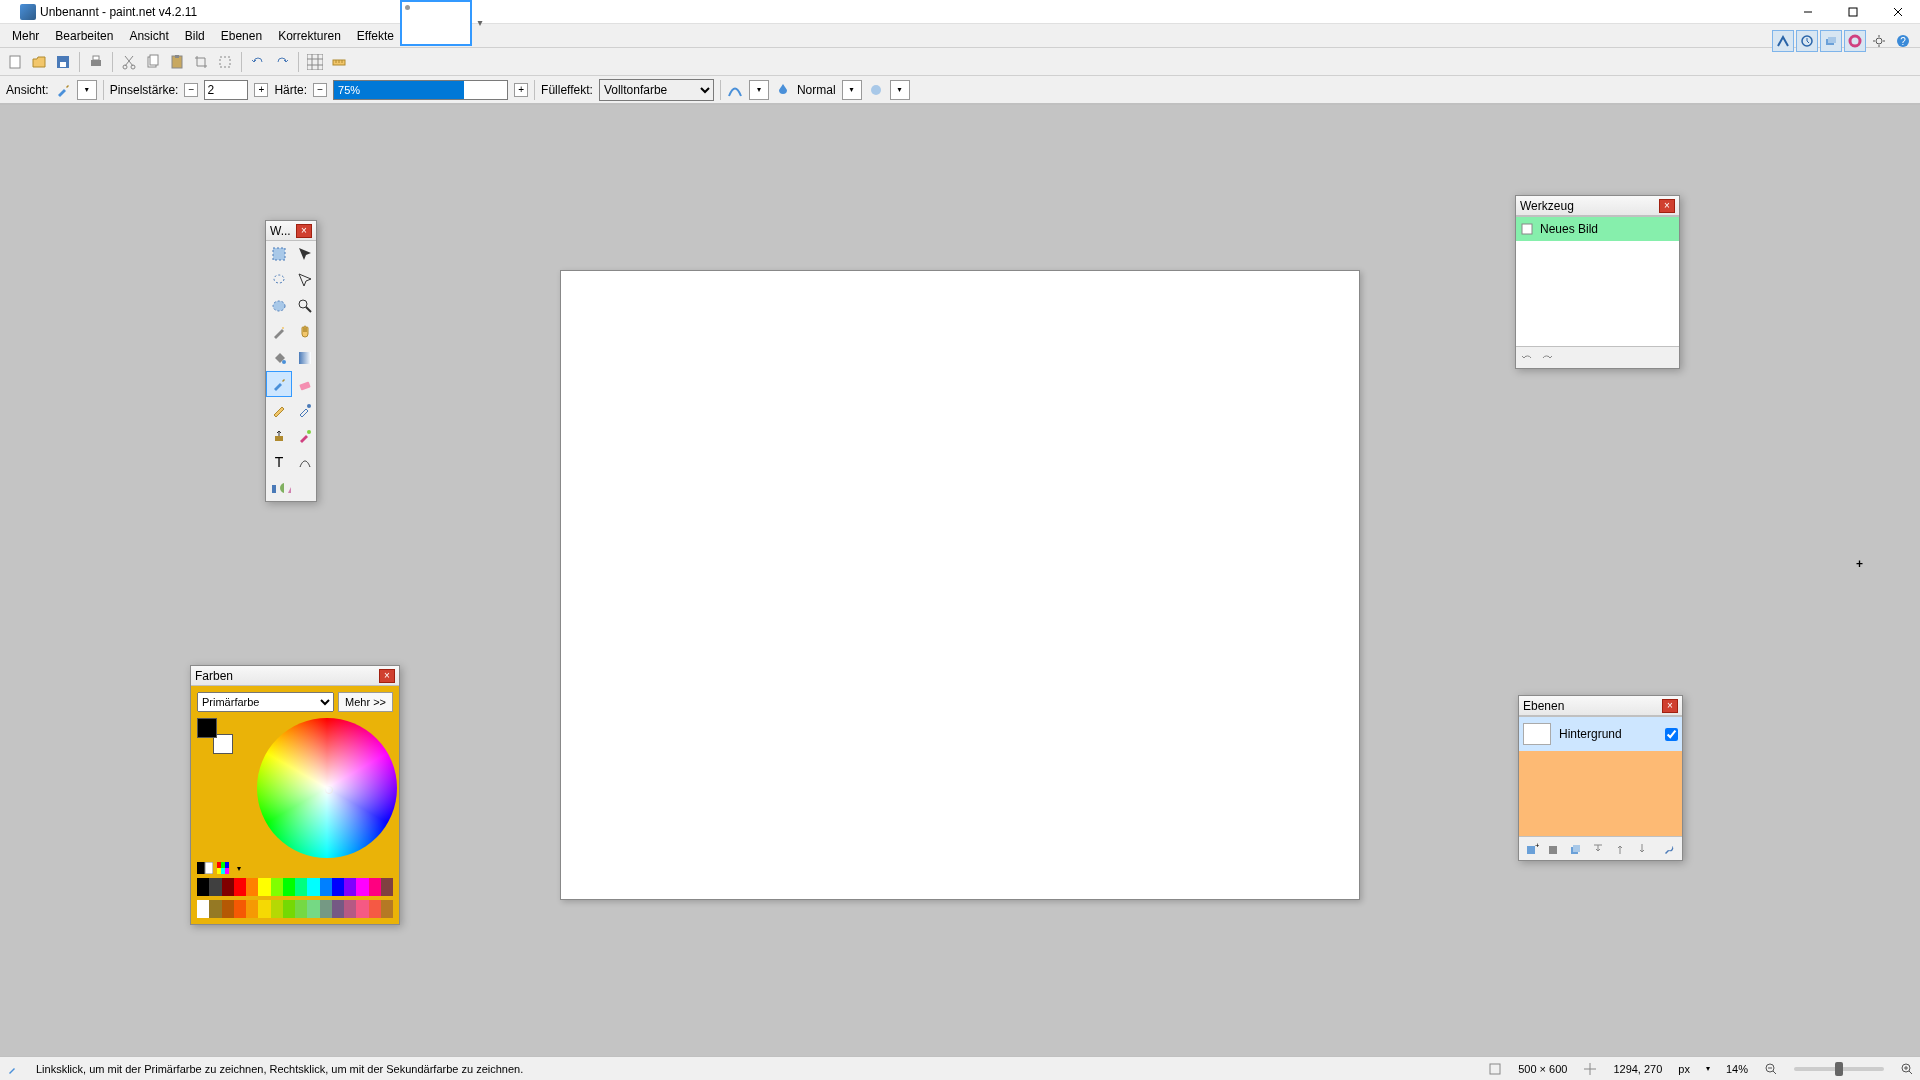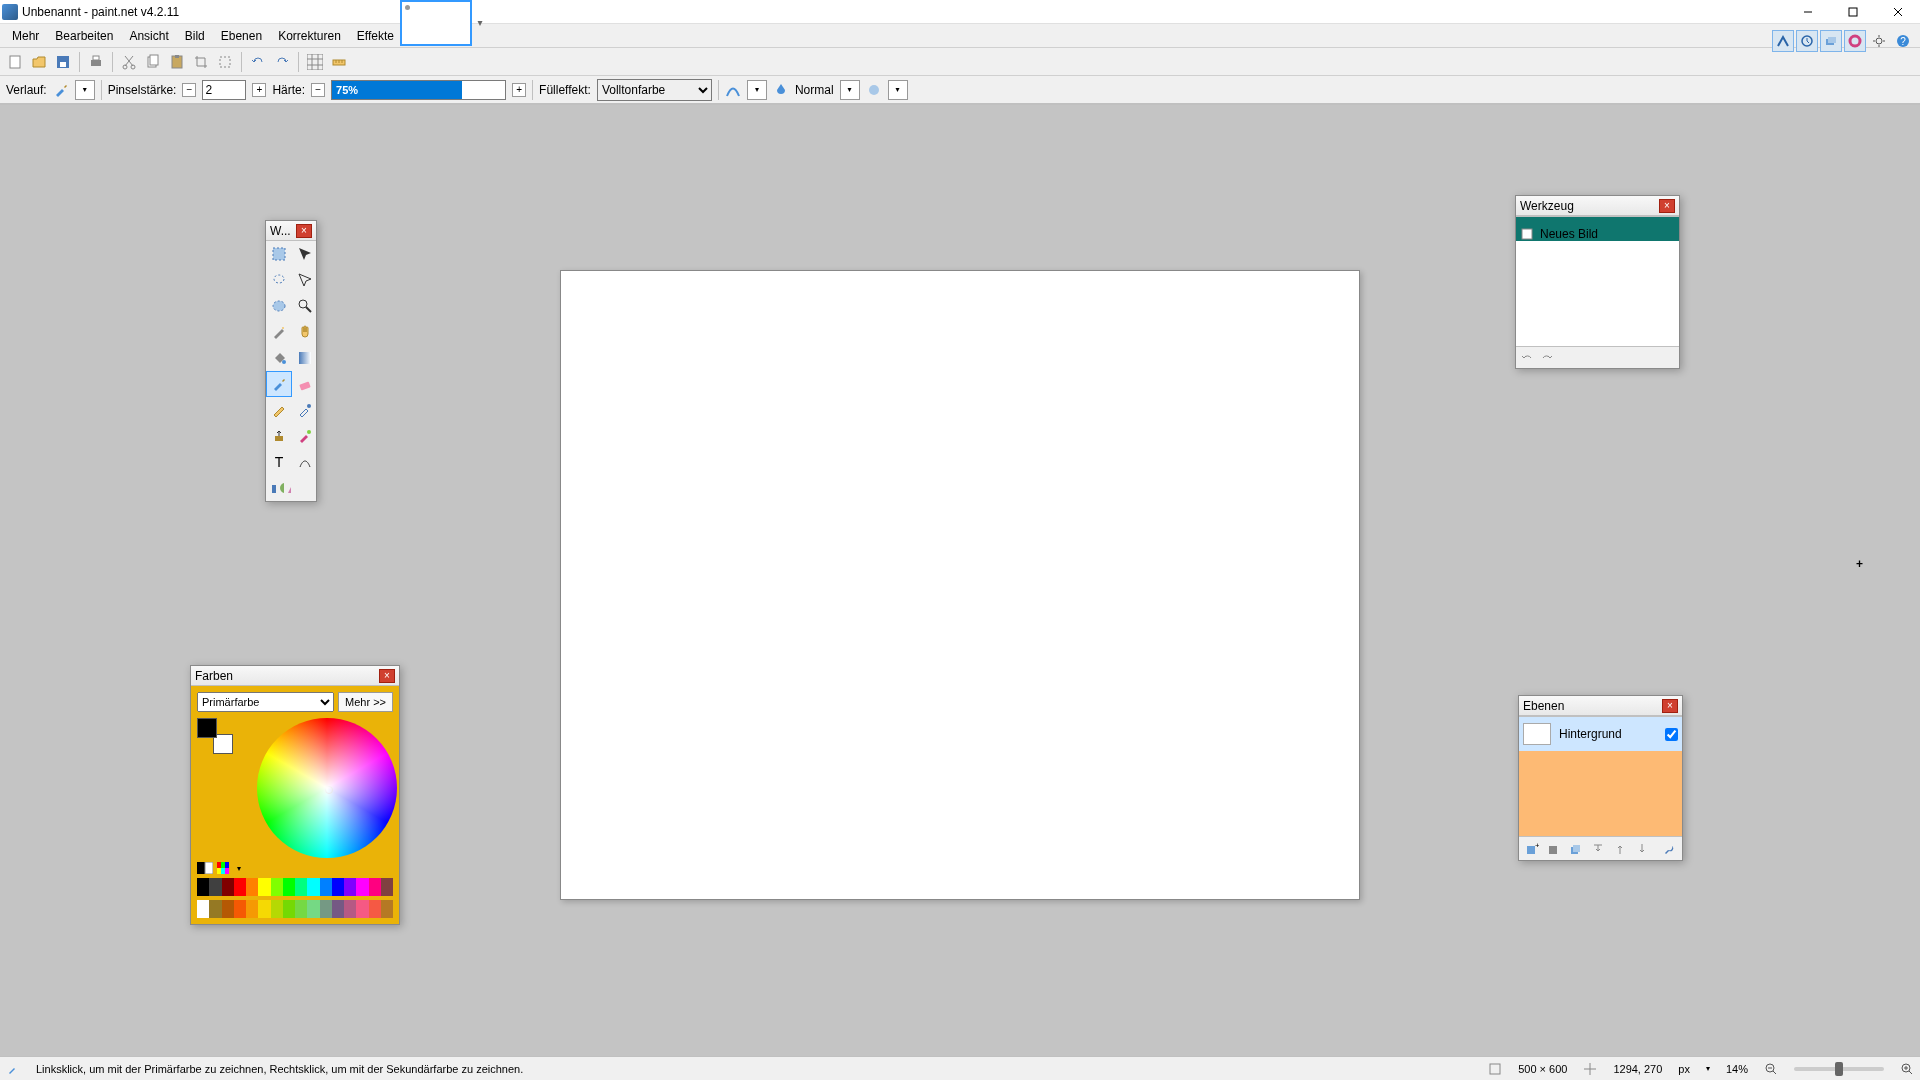--- a/index.html
+++ b/index.html
@@ -1,19 +1,19 @@
 <!DOCTYPE html>
 <html><head>
 <meta charset="utf-8">
 <style>
 * { margin: 0; padding: 0; box-sizing: border-box; font-family: "Segoe UI", Tahoma, sans-serif; }
 body { width: 1920px; height: 1080px; overflow: hidden; background: #c0c0c0; position: relative; }
 
 
-.titlebar { height: 24px; background: #fff; display: flex; align-items: center; padding-left: 2px; border-bottom: 1px solid #e0e0e0; }
+.titlebar { height: 24px; background: #fff; display: flex; align-items: center; padding-left: 20px; border-bottom: 1px solid #e0e0e0; }
 .titlebar .app-icon { width: 16px; height: 16px; background: linear-gradient(135deg,#4a90d9,#2e5c8a); margin-right: 4px; border-radius: 2px; }
 .titlebar .title { font-size: 12px; color: #000; flex: 1; }
 .titlebar .win-controls { display: flex; }
 .titlebar .win-btn { width: 45px; height: 24px; display: flex; align-items: center; justify-content: center; font-size: 11px; cursor: pointer; }
 
 
 .menubar { height: 24px; background: #f0f0f0; display: flex; align-items: center; border-bottom: 1px solid #d0d0d0; padding-left: 4px; position: relative; }
 .menubar .menu-item { padding: 3px 8px; font-size: 12px; cursor: pointer; }
 .doc-thumb-area { display: flex; align-items: flex-start; position: absolute; left: 400px; top: 0; height: 48px; }
 .doc-thumb { width: 72px; height: 46px; background: #fff; border: 2px solid #3399ff; margin-top: -24px; position: relative; }
@@ -31,21 +31,21 @@
 .rightbar .rb-btn { width: 22px; height: 22px; border: 1px solid #7eb4ea; background: #d8e6f2; display:flex;align-items:center;justify-content:center; cursor:pointer; }
 .rightbar .rb-btn.plain { border: none; background: transparent; }
 
 
 .optbar { height: 28px; background: #f0f0f0; display: flex; align-items: center; padding: 0 6px; gap: 6px; font-size: 12px; border-bottom: 1px solid #c0c0c0; }
 .optbar .label { color: #000; }
 .optbar .stepper { width:14px;height:14px;border:1px solid #999;background:#fff;display:flex;align-items:center;justify-content:center;font-size:10px;cursor:pointer; }
 .optbar input.num { width: 44px; height: 20px; font-size: 12px; border:1px solid #7a7a7a; padding:0 2px; }
 .optbar .hardness-bar { width: 175px; height: 20px; border: 1px solid #7a7a7a; background: #fff; display: flex; align-items: center; position: relative; }
 .optbar .hardness-fill { position: absolute; left:0; top:0; bottom:0; width: 75%; background: #0078d7; }
-.optbar .hardness-text { position: relative; color:#fff; font-size:11px; padding-left:4px;font-weight:bold; }
+.optbar .hardness-text { position: relative; color:#fff; font-size:11px; padding-left:4px; }
 .optbar select { height: 22px; font-size: 12px; border:1px solid #7a7a7a; }
 .optbar .dd-btn { width:20px;height:20px;border:1px solid #999;background:#fff;display:flex;align-items:center;justify-content:center;font-size:8px;cursor:pointer; }
 .optbar .icon-sm { width:16px;height:16px;display:inline-block; }
 
 
 .workspace { position: absolute; top: 105px; left:0; right:0; bottom: 24px; background: #c4c4c4; overflow: hidden; }
 .canvas { position: absolute; background: #fff; border: 1px solid #888; box-shadow: 2px 2px 6px rgba(0,0,0,.2); }
 .cursor-cross { position:absolute; font-size:12px; color:#000; font-weight:bold; }
 
 
@@ -57,21 +57,21 @@
 
 .tools-panel { width: 52px; }
 .tools-grid { display: grid; grid-template-columns: 1fr 1fr; }
 .tool-cell { width: 26px; height: 26px; display:flex;align-items:center;justify-content:center;cursor:pointer;border:1px solid transparent; }
 .tool-cell.active { background:#cde6ff;border:1px solid #3399ff; }
 .tool-cell.wide { grid-column: span 2; justify-content: flex-start; padding-left:4px; gap:2px; }
 
 
 .history-panel { width: 165px; }
 .history-panel .hist-list { background:#fff; height: 130px; border-top:1px solid #c0c0c0; }
-.history-panel .hist-item { display:flex;align-items:flex-end;height:24px;padding:0 4px;gap:6px; background:#0f766e; }
+.history-panel .hist-item { display:flex;align-items:center;height:24px;padding:0 4px;gap:6px; background:#86efac; }
 .history-panel .hist-footer { height: 22px; display:flex;align-items:center;padding:0 4px;gap:6px;border-top:1px solid #c0c0c0; }
 
 
 .layers-panel { width: 165px; }
 .layers-panel .layer-list { background:#fdba74; height: 120px; border-top:1px solid #c0c0c0; }
 .layers-panel .layer-item { display:flex;align-items:center;height:34px;padding:0 4px;gap:8px;background:#cde6ff; }
 .layers-panel .layer-thumb { width:28px;height:22px;background:#fff;border:1px solid #aaa; }
 .layers-panel .layer-chk { margin-left:auto; }
 .layers-panel .layer-footer { height: 24px; display:flex;align-items:center;padding:0 4px;gap:4px;border-top:1px solid #c0c0c0; }
 .layers-panel .lf-btn { width:18px;height:18px;display:flex;align-items:center;justify-content:center;cursor:pointer; }
@@ -263,21 +263,21 @@
       <svg class="tb-icon">
         <rect x="2" y="6" width="12" height="5" fill="#f2c66b" stroke="#b08a2e"></rect>
         <line x1="5" y1="6" x2="5" y2="9" stroke="#b08a2e"></line>
         <line x1="8" y1="6" x2="8" y2="9" stroke="#b08a2e"></line>
         <line x1="11" y1="6" x2="11" y2="9" stroke="#b08a2e"></line>
       </svg>
     </div>
 </div>
 
 <div class="optbar">
-  <span class="label">Verlauf:</span>
+  <span class="label">Ansicht:</span>
   <span class="icon-sm">
       <svg width="16" height="16">
         <path d="M3 13l6-6 2 2-6 6z" fill="#4a90d9"></path>
         <path d="M11 5l2-2 1 1-2 2z" fill="#b08a2e"></path>
       </svg>
     </span>
   <div class="dd-btn">▾</div>
   <div class="sep" style="height:20px;width:1px;background:#c0c0c0;"></div>
 
   <span class="label">Pinselstärke:</span>

